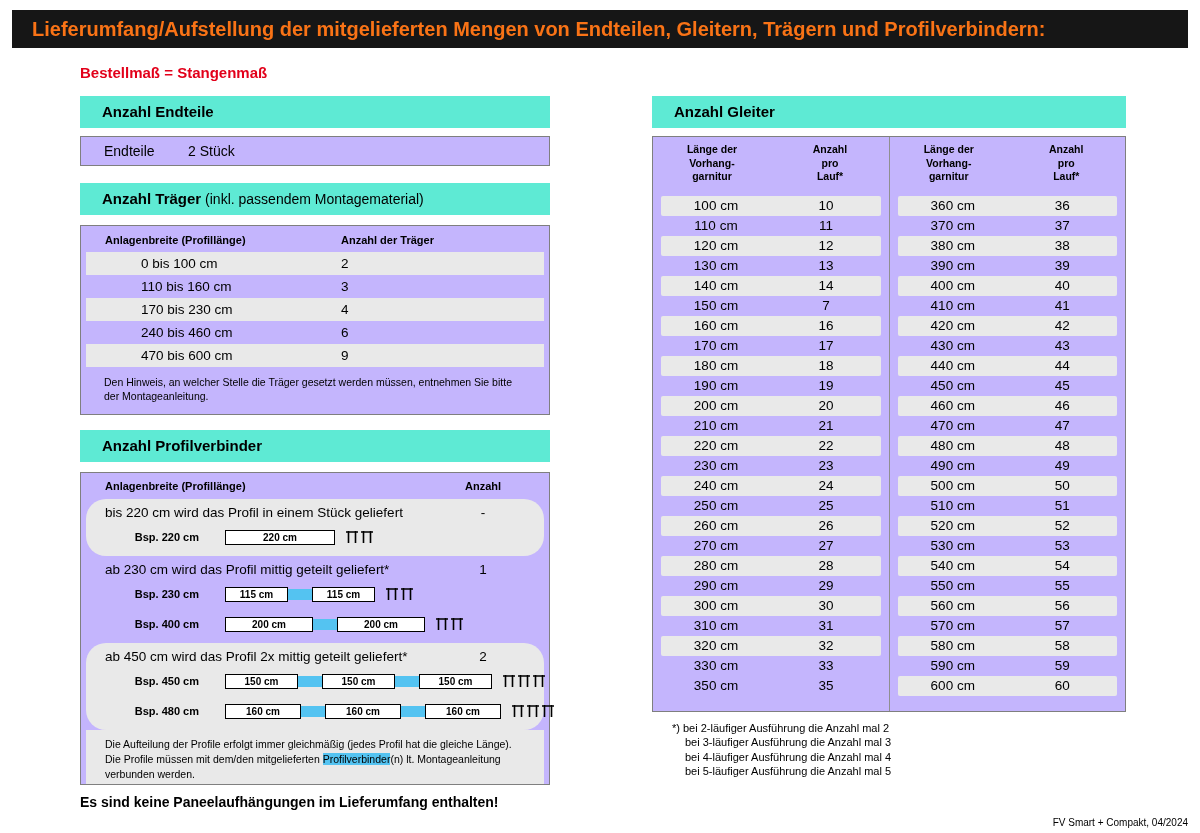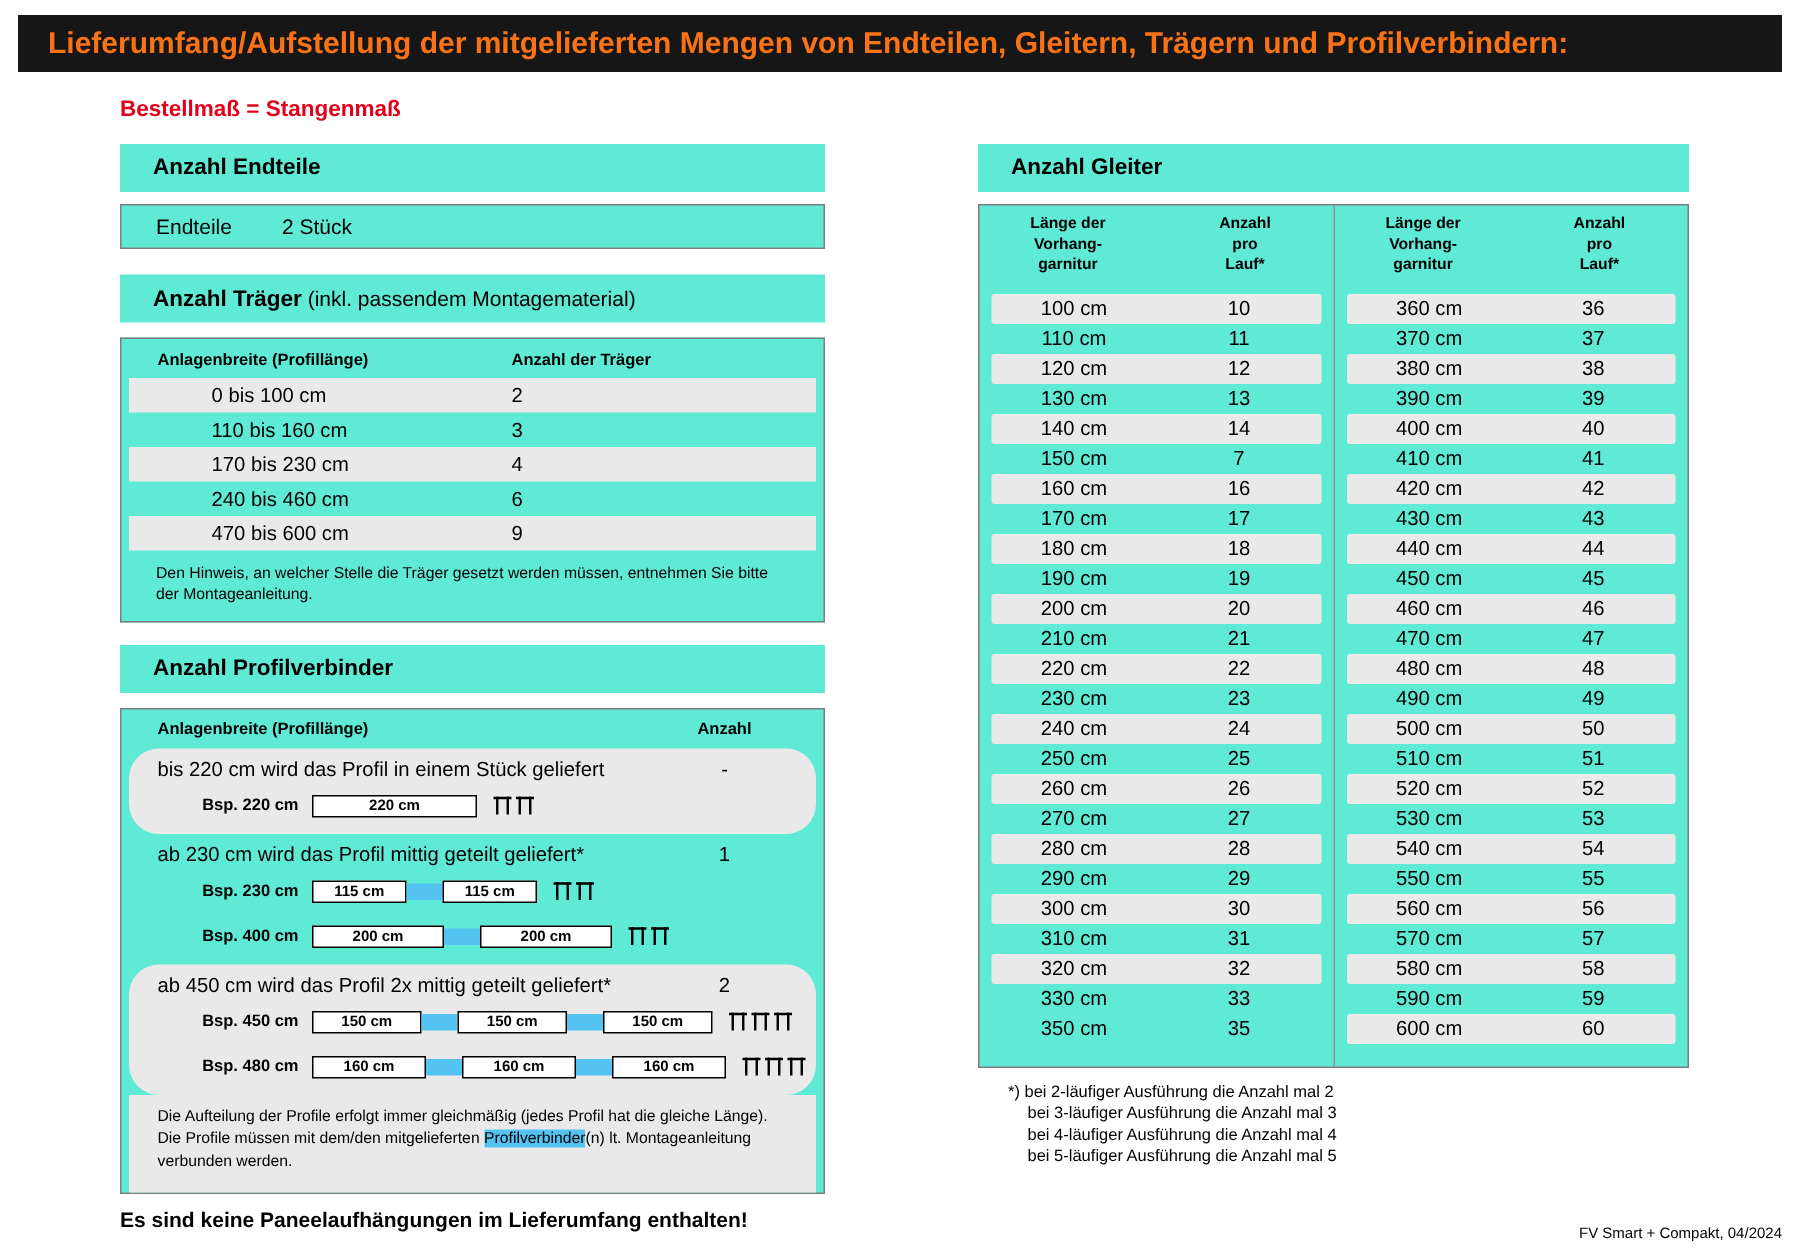--- a/index.html
+++ b/index.html
@@ -13,21 +13,21 @@
 
   .subtitle { position:absolute; left:80px; top:64px; font-size:15px; font-weight:bold; color:#e2001a; }
 
   .col-left  { position:absolute; left:80px;  top:96px; width:470px; }
   .col-right { position:absolute; left:652px; top:96px; width:474px; }
 
   .bar { height:32px; background:#5eead4; font-size:15px; font-weight:bold;
     line-height:32px; padding-left:22px; }
   .bar .bar-normal { font-weight:normal; font-size:14px; }
 
-  .box { border:1px solid #7f7f7f; background:#5eead4; }
+  .box { border:1px solid #7f7f7f; background:#c4b5fd; }
 
   
   .end-box { margin-top:8px; height:30px; position:relative; font-size:14px; line-height:28px; }
   .end-label { position:absolute; left:23px; }
   .end-value { position:absolute; left:107px; }
 
   
   .bar2 { margin-top:17px; }
   .tr-box { margin-top:10px; padding-bottom:2px; }
   .tr-head { position:relative; height:26px; padding-top:9px; font-size:11px; font-weight:bold; }
@@ -43,26 +43,26 @@
   .bar3 { margin-top:15px; }
   .pv-box { margin-top:10px; padding-bottom:0; }
   .pv-head { position:relative; height:26px; padding-top:8px; font-size:11px; font-weight:bold; }
   .pv-col1 { position:absolute; left:24px; top:7px; }
   .pv-col2 { position:absolute; left:382px; top:7px; width:40px; text-align:center; }
   .pv-sec { margin:0 5px; padding:2px 0 4px; }
   .pv-sec.gray { background:#e9e9e9;border-radius:20px; }
   .pv-line { position:relative; padding:4px 0 2px 19px; font-size:13.5px; }
   .pv-count { position:absolute; left:377px; top:4px; width:40px; text-align:center; }
   .pv-ex { display:flex; align-items:center; height:30px; padding-left:31px; }
-  .pv-ex-label { width:82px; text-align:right; font-weight:bold; font-size:11px; margin-right:9px; flex:none; }
+  .pv-ex-label { width:82px; text-align:right; font-weight:bold; font-size:11px; margin-right:26px; flex:none; }
   .pv-bar { height:15px; background:#fff; border:1.5px solid #000; flex:none;
     display:inline-flex; align-items:center; justify-content:center;
     font-size:10px; font-weight:bold; }
   .pv-conn { width:24px; height:11px; background:#54c3f1; flex:none; }
-  .pv-note { margin:0 5px; padding:7px 14px 14px 19px; font-size:10.5px; line-height:1.4; background:#e9e9e9; }
+  .pv-note { margin:0 5px; padding:7px 14px 3px 19px; font-size:10.5px; line-height:1.4; background:#e9e9e9; }
   .hl { background:#54c3f1; }
   .bottom-note { margin-top:9px; font-size:14px; font-weight:bold; }
 
   
   .g-box { margin-top:8px; height:576px; display:flex; }
   .g-half { width:50%; padding-top:6px; }
   .g-half.right { border-left:1px solid #8f8f8f; }
   .g-head { display:flex; height:48px; }
   .g-head div { width:50%; text-align:center; font-size:10.5px; font-weight:bold; line-height:1.3; white-space:pre-line; }
   .g-rows { margin-top:5px; }

